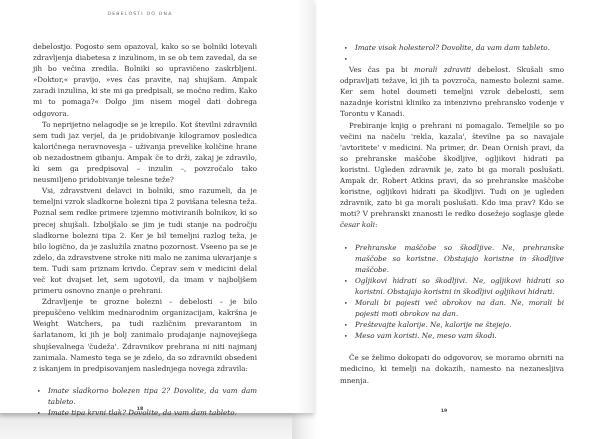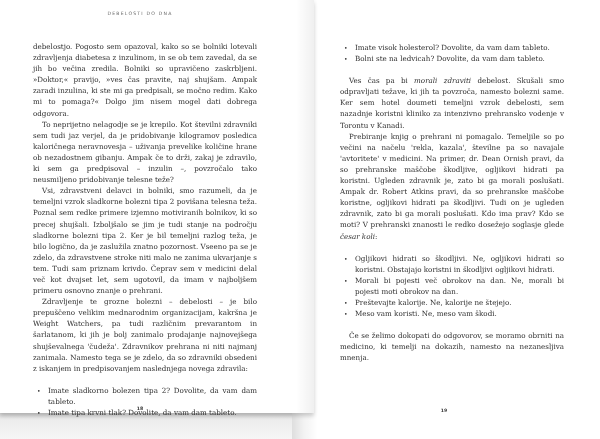--- a/index.html
+++ b/index.html
@@ -93,20 +93,21 @@
       margin: 0;
       text-indent: 0;
     }
     p.indent {
       text-indent: 9px;
     }
     ul.bullets {
       list-style: none;
       margin: 0;
       padding: 0;
+      font-style: italic;
     }
     ul.bullets li {
       position: relative;
       padding-left: 15px;
       text-align: justify;
     }
     ul.bullets li .bullet {
       position: absolute;
       left: 4px;
       top: 0;
@@ -170,32 +171,35 @@
     <div class="gutter-right"></div>
 
     <div class="text-block">
       <ul class="bullets">
         <li>
           <span class="bullet">•</span>
           <span>Imate visok holesterol? Dovolite, da vam dam tableto.</span>
         </li>
         <li>
           <span class="bullet">•</span>
-          <span>Bolni ste na ledvicah? Dovolite, da vam dam tableto.</span>
         </li>
       </ul>
       <div class="gap"></div>
 
       <p class="indent"><span>Ves čas pa bi </span><em>morali zdraviti</em><span> debelost. Skušali smo odpravljati težave, ki jih ta povzroča, namesto bolezni same. Ker sem hotel doumeti temeljni vzrok debelosti, sem nazadnje koristni kliniko za intenzivno prehransko vodenje v Torontu v Kanadi.</span></p>
       <p class="indent"><span>Prebiranje knjig o prehrani ni pomagalo. Temeljile so po večini na načelu 'rekla, kazala', številne pa so navajale 'avtoritete' v medicini. Na primer, dr. Dean Ornish pravi, da so prehranske maščobe škodljive, ogljikovi hidrati pa koristni. Ugleden zdravnik je, zato bi ga morali poslušati. Ampak dr. Robert Atkins pravi, da so prehranske maščobe koristne, ogljikovi hidrati pa škodljivi. Tudi on je ugleden zdravnik, zato bi ga morali poslušati. Kdo ima prav? Kdo se moti? V prehranski znanosti le redko dosežejo soglasje glede </span><em>česar koli</em><span>:</span></p>
 
       <div class="gap"></div>
       <ul class="bullets">
         <li>
           <span class="bullet">•</span>
+          <span>Prehranske maščobe so škodljive. Ne, prehranske maščobe so koristne. Obstajajo koristne in škodljive maščobe.</span>
+        </li>
+        <li>
+          <span class="bullet">•</span>
           <span>Ogljikovi hidrati so škodljivi. Ne, ogljikovi hidrati so koristni. Obstajajo koristni in škodljivi ogljikovi hidrati.</span>
         </li>
         <li>
           <span class="bullet">•</span>
           <span>Morali bi pojesti več obrokov na dan. Ne, morali bi pojesti moti obrokov na dan.</span>
         </li>
         <li>
           <span class="bullet">•</span>
           <span>Preštevajte kalorije. Ne, kalorije ne štejejo.</span>
         </li>

